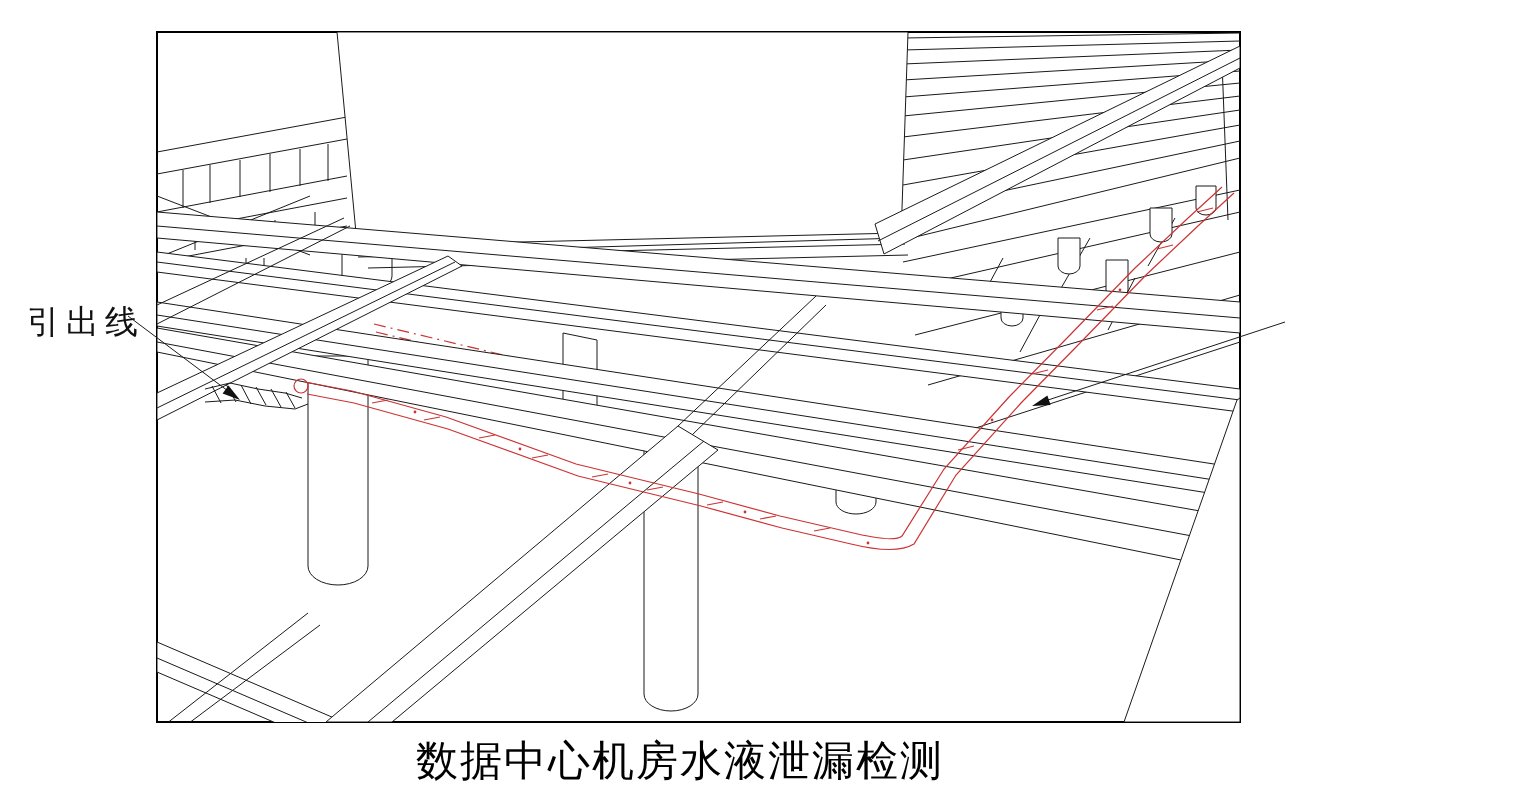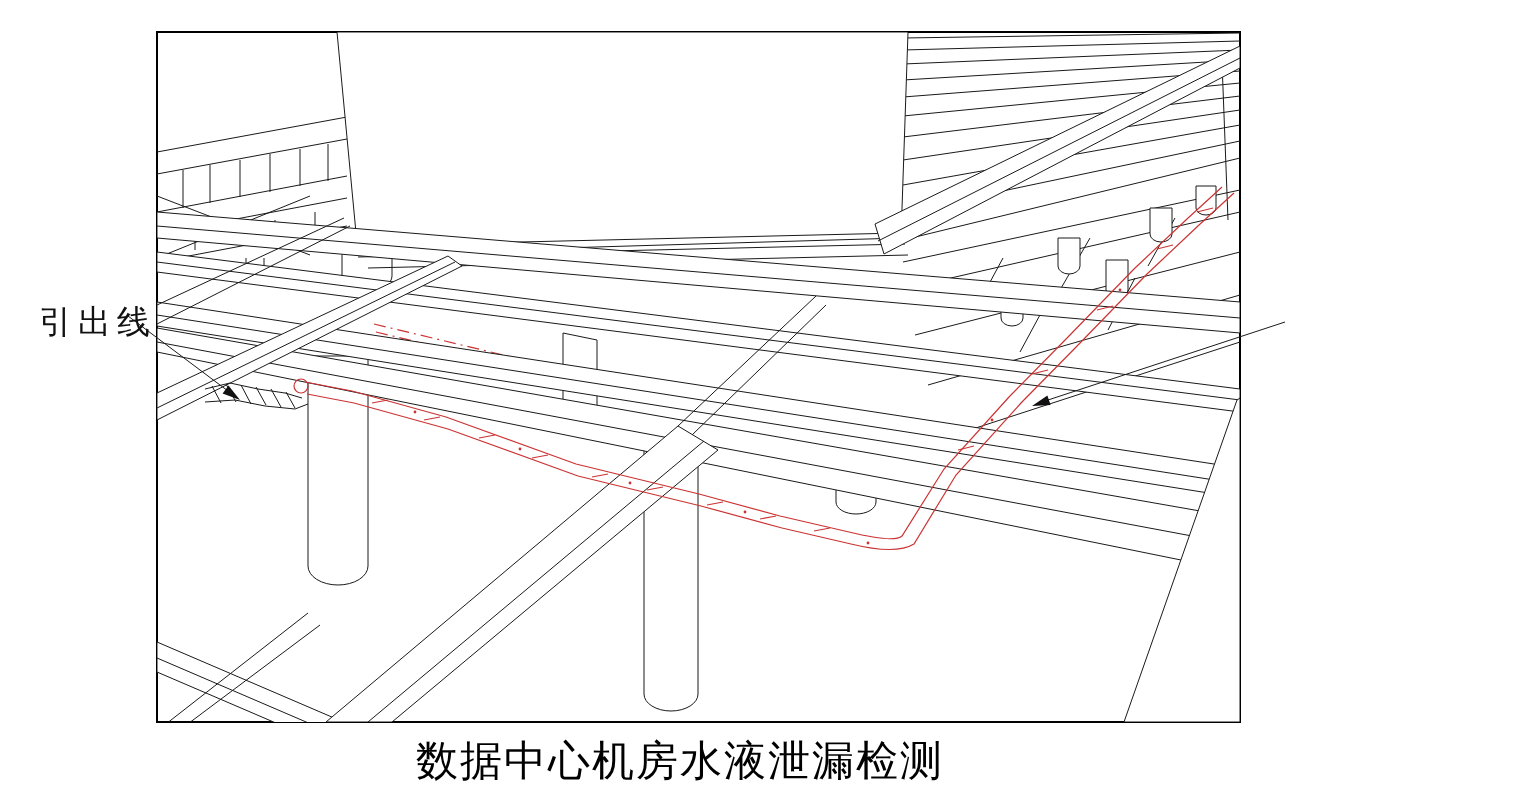--- a/index.html
+++ b/index.html
@@ -7,21 +7,21 @@
               font-family:"Liberation Sans", sans-serif; }
   .stage { position:relative; width:1530px; height:812px; background:var(--bg,#fff); }
   svg { position:absolute; left:0; top:0; }
   .k  { stroke:var(--line,#1a1a1a); fill:none; stroke-width:1; }
   .w  { fill:var(--bg,#fff); stroke:var(--line,#1a1a1a); stroke-width:1; }
   .r  { stroke:var(--cable,#cc3333); fill:none; stroke-width:1.2; }
   .rf { fill:var(--cable,#cc3333); }
   .dd { stroke-dasharray:12 5 2 5; }
   .frame { fill:var(--bg,#fff); stroke:var(--frame,#000); stroke-width:2; }
   .lbl { position:absolute; white-space:nowrap; color:#111; font-size:33px;
-         font-family:Liberation Serif, serif;margin-left:12px; }
+         font-family:Liberation Serif, serif; }
   .lbl-left  { left:27px;  top:300px; letter-spacing:6px; }
   .lbl-right { left:1286px; top:302px; letter-spacing:1px; }
   .caption { position:absolute; left:380px; top:733px; width:600px; text-align:center;
              font-family:Liberation Serif, serif; font-size:42px; letter-spacing:2px; color:#000; }
 </style>
 </head>
 <body>
 
 <div class="stage">
 

